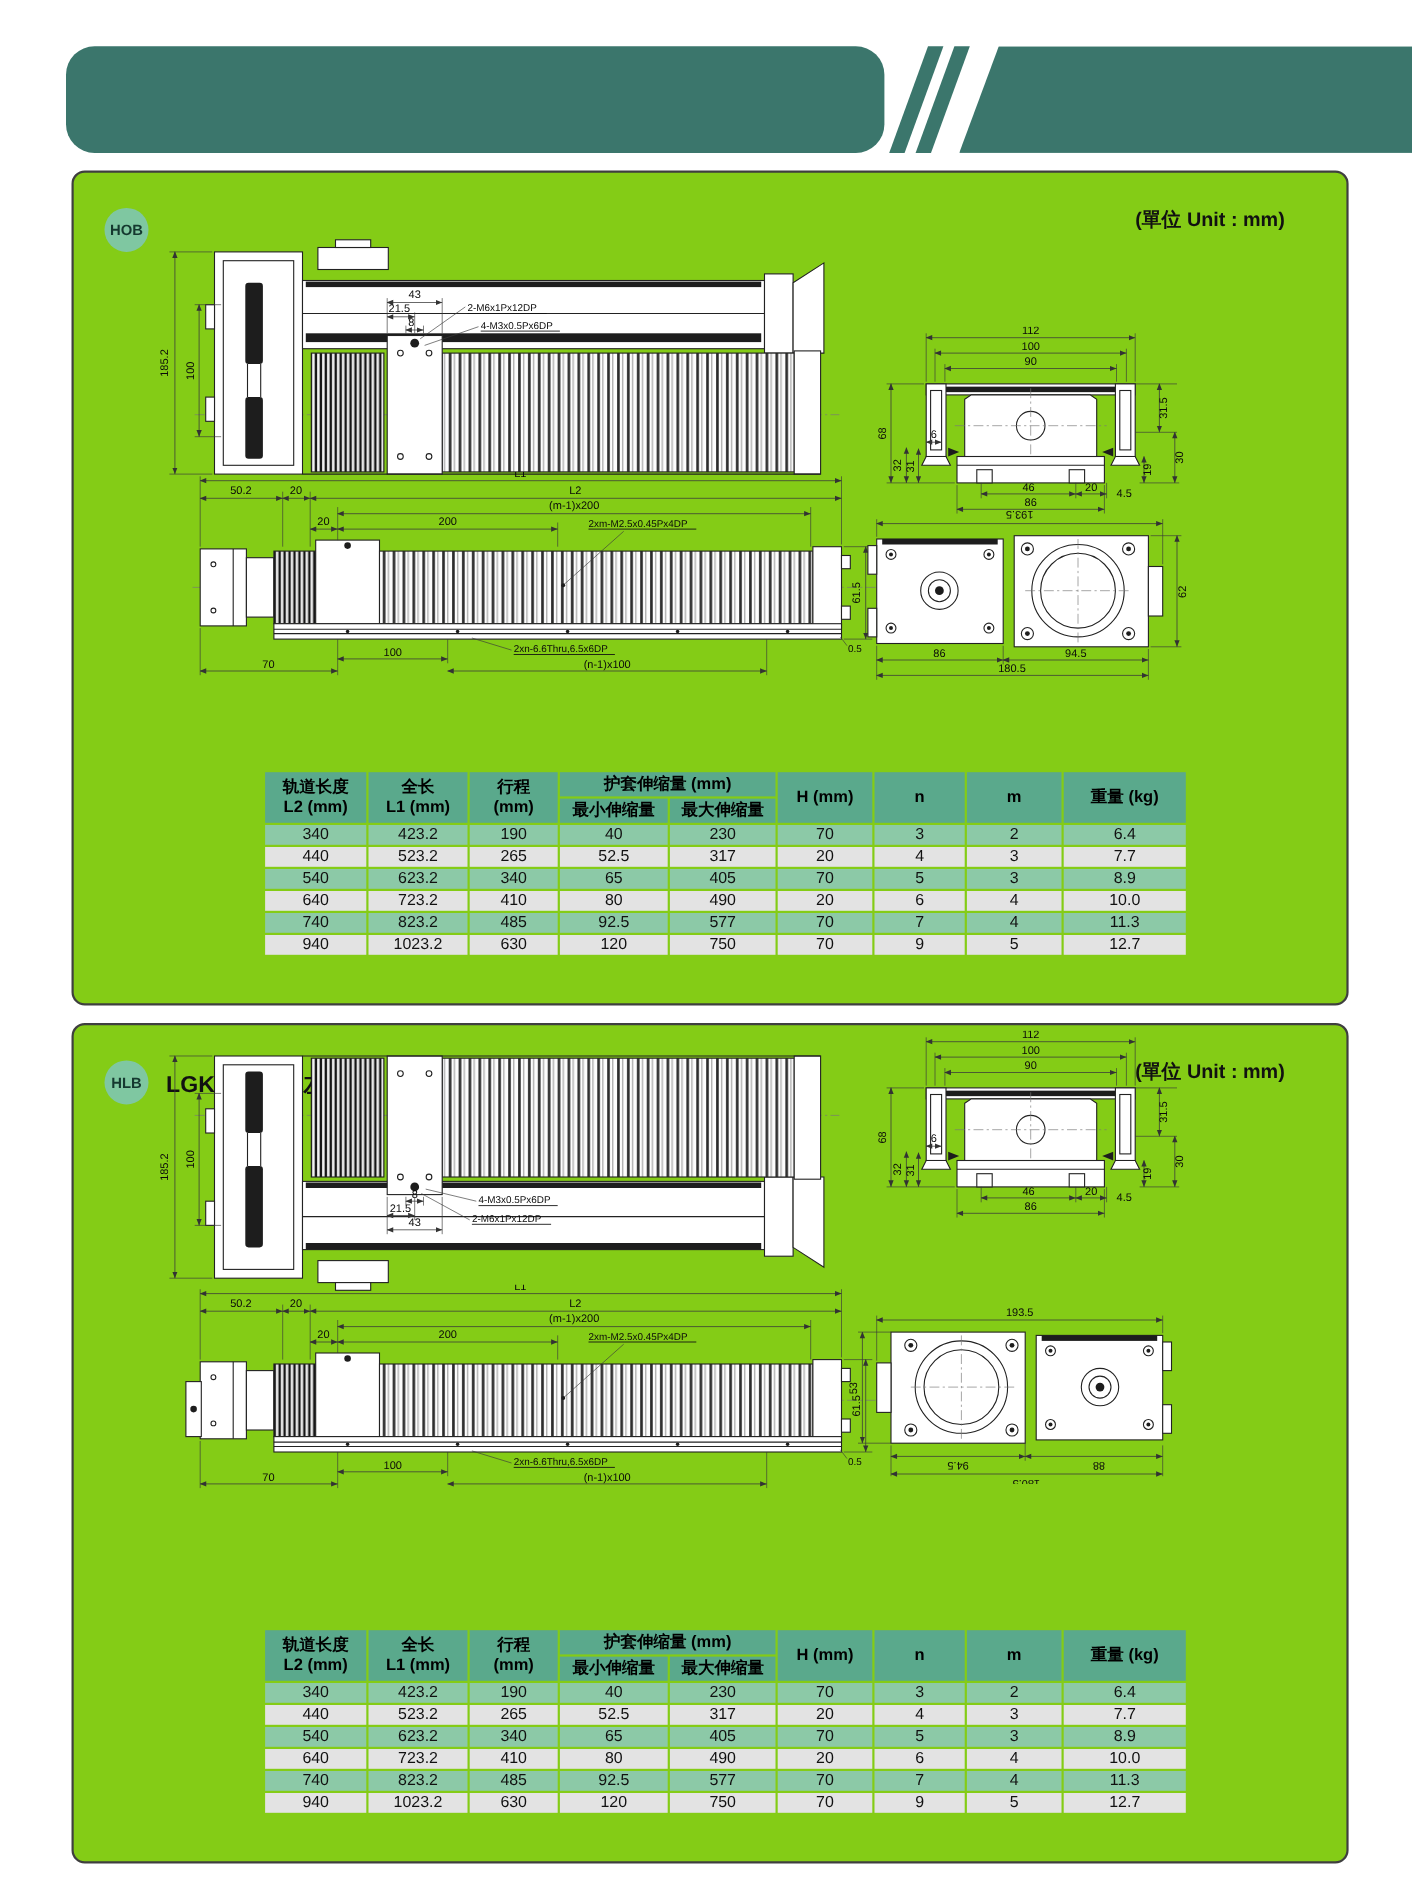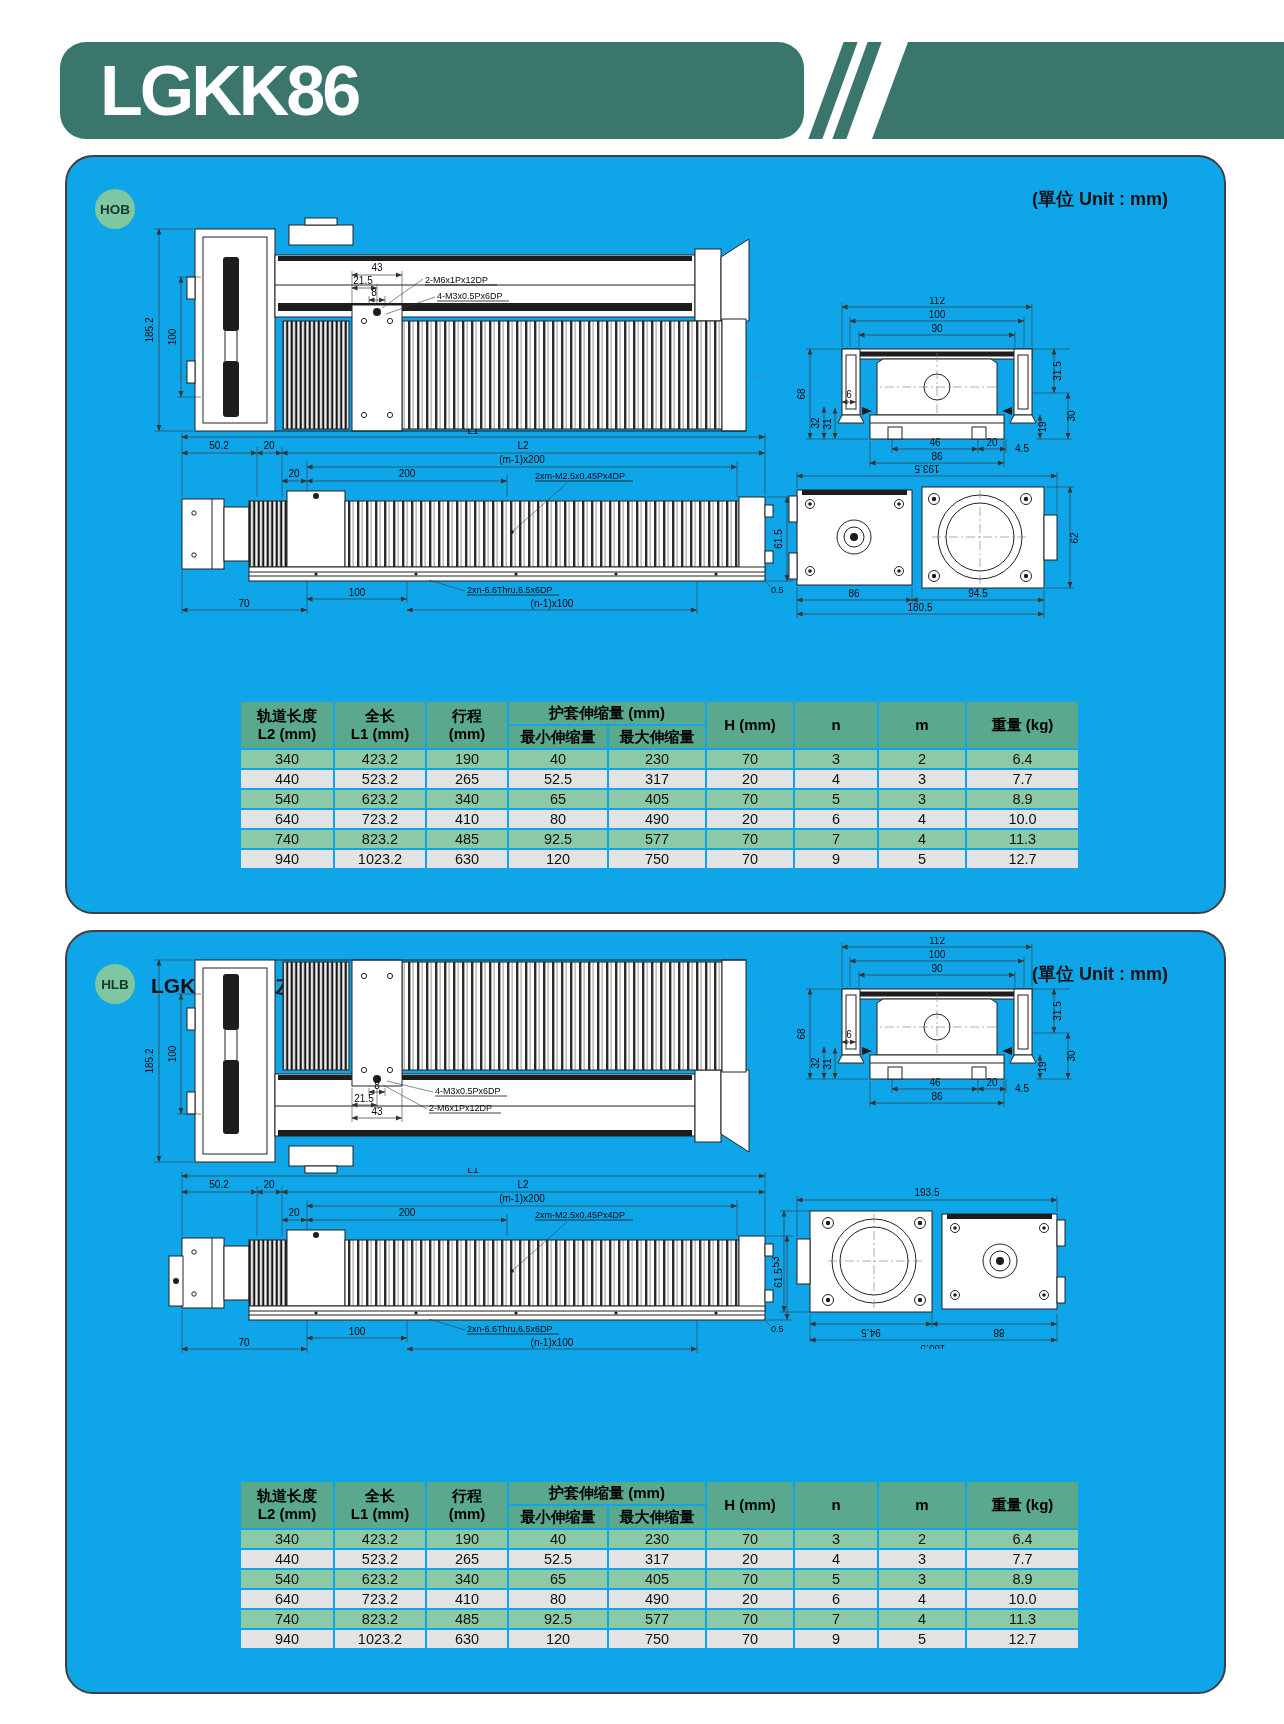--- a/index.html
+++ b/index.html
@@ -10,21 +10,21 @@
            border-radius:26px;display:flex;align-items:center;color:#fff}
   .hdr-model{font-size:70px;font-weight:bold;letter-spacing:-3px;padding-left:40px;line-height:1}
   .hdr-sub{margin-left:16px;line-height:1.18}
   .hdr-sub .l1,.hdr-sub .l2{font-size:29px;font-weight:bold}
   .hdr-sub .en{font-size:21px;font-weight:bold}
   .stripe{position:absolute;top:42px;height:97px;width:14px;background:#3b766c;transform:skewX(-20deg)}
   #stripe1{left:826px}#stripe2{left:850px}
   .hdr-block{position:absolute;top:42px;left:872px;right:0;height:97px;background:#3b766c;
              clip-path:polygon(36px 0,100% 0,100% 100%,0 100%)}
   
-  .panel{position:absolute;left:65px;width:1157px;border:2px solid #3f3f3f;border-radius:28px;background:#0ea5e9}
+  .panel{position:absolute;left:65px;width:1157px;border:2px solid #3f3f3f;border-radius:12px;background:#84cc16}
   #panel-hob{top:155px;height:755px}
   #panel-hlb{top:930px;height:760px}
   .badge{position:absolute;left:28px;top:32px;width:40px;height:40px;border-radius:50%;background:#7fc7a1;
          color:#15392f;font-size:13.5px;font-weight:bold;display:flex;align-items:center;justify-content:center}
   .unit{position:absolute;right:56px;top:30px;font-size:18px;font-weight:bold}
   .sec-title{position:absolute;left:84px;top:40px;font-size:21px;font-weight:bold}
   .drw{position:absolute}
   
   svg .ol{stroke:#222;stroke-width:1;fill:none}
   svg .fw{fill:#fff;stroke:#222;stroke-width:1}
@@ -64,21 +64,20 @@
       </pattern>
     <pattern id="belD" width="4.5" height="8" patternUnits="userSpaceOnUse">
       <rect width="4.5" height="8" fill="#f2f2f2"></rect>
         <rect x="0.6" width="2.2" height="8" fill="#161616"></rect>
       </pattern>
   </defs>
 </svg>
 
 <header>
   <div class="hdr-bar">
-    <span class="hdr-model">LGKK86</span>
   </div>
   <div class="stripe" id="stripe1"></div>
   <div class="stripe" id="stripe2"></div>
   <div class="hdr-block"></div>
 </header>
 
 <section class="panel" id="panel-hob">
   <div class="badge">HOB</div>
   <div class="unit">(單位 Unit : mm)</div>
 

